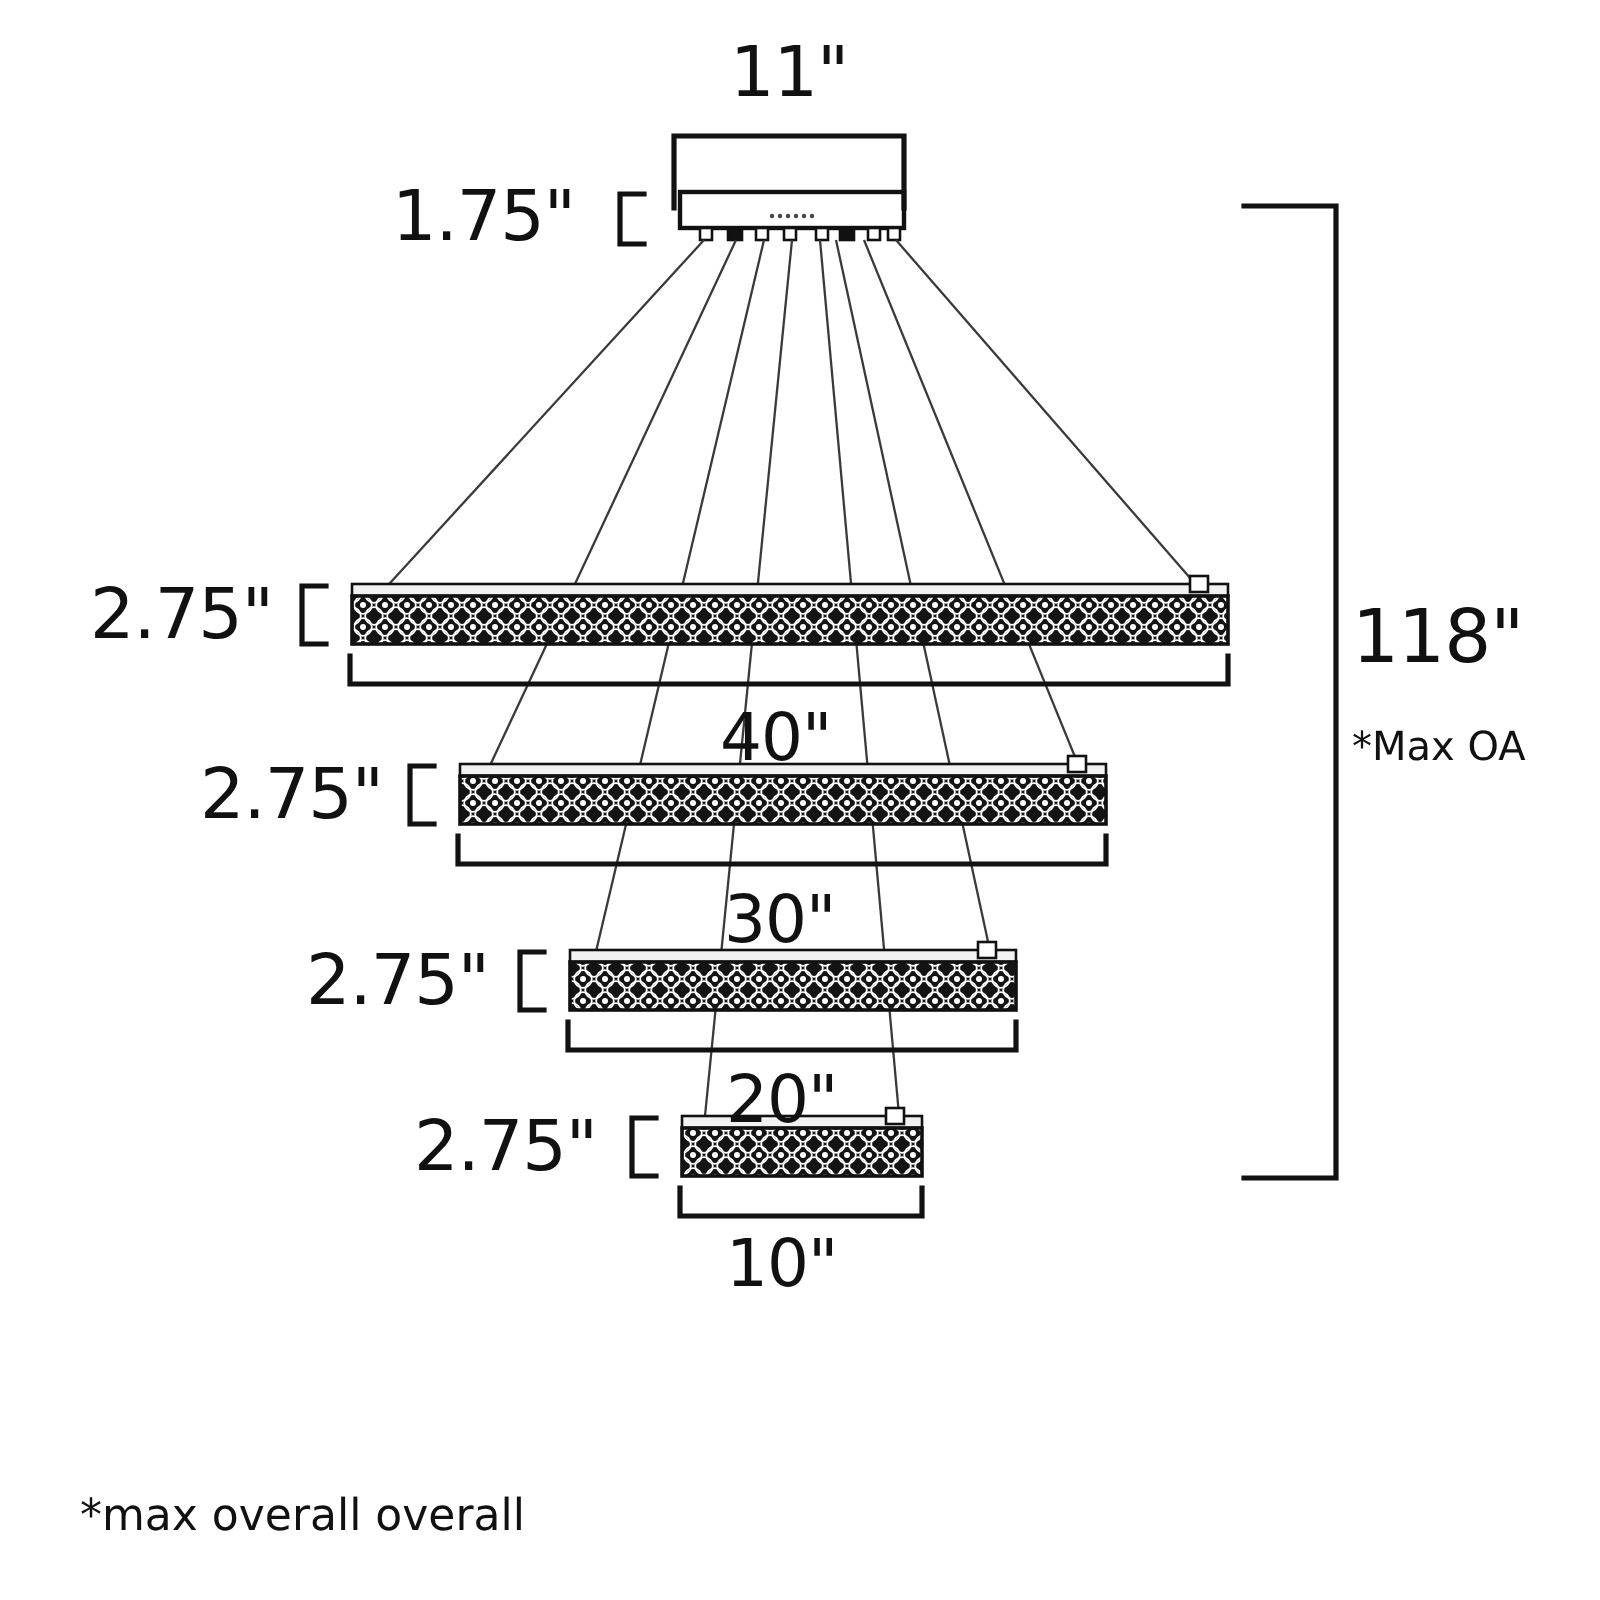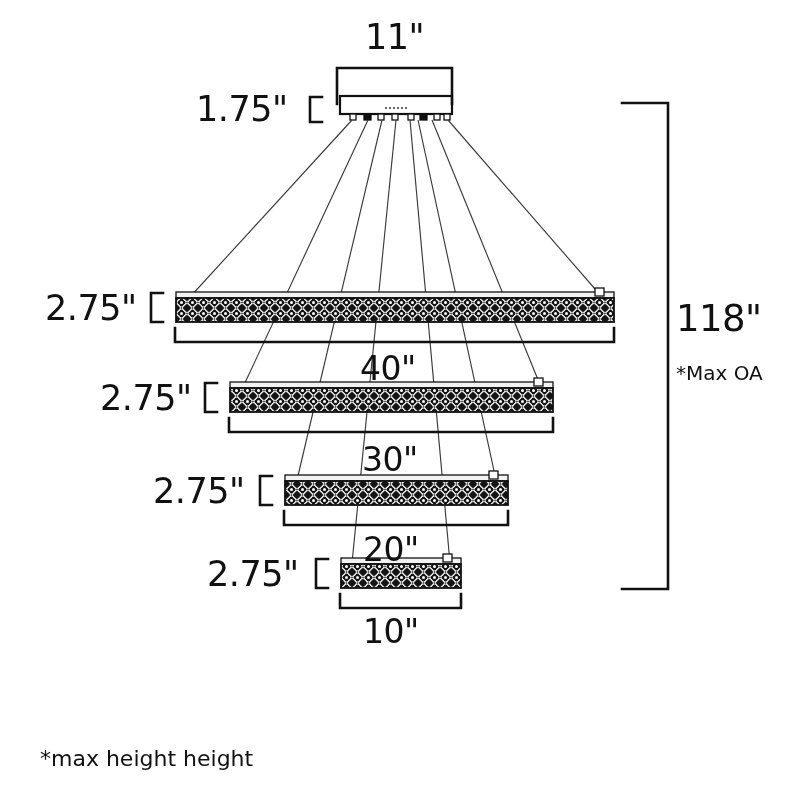--- a/index.html
+++ b/index.html
@@ -151,15 +151,15 @@
   <div class="dim-label mid" style="left:363px;top:533px;">20"</div>
 
   <div class="dim-label big" style="left:207px;top:557px;">2.75"</div>
 
   <div class="dim-label mid" style="left:363px;top:615px;">10"</div>
 
   <div class="dim-label oa-num" style="left:676px;top:300px;">118"</div>
 
   <div class="dim-label oa-sub" style="left:676px;top:363px;">*Max OA</div>
 
-  <div class="dim-label footnote" style="left:40px;top:748px;">*max height height</div>
+  <div class="dim-label footnote" style="left:40px;top:748px;">*max overall overall</div>
 
 </div>
 
 </body></html>

